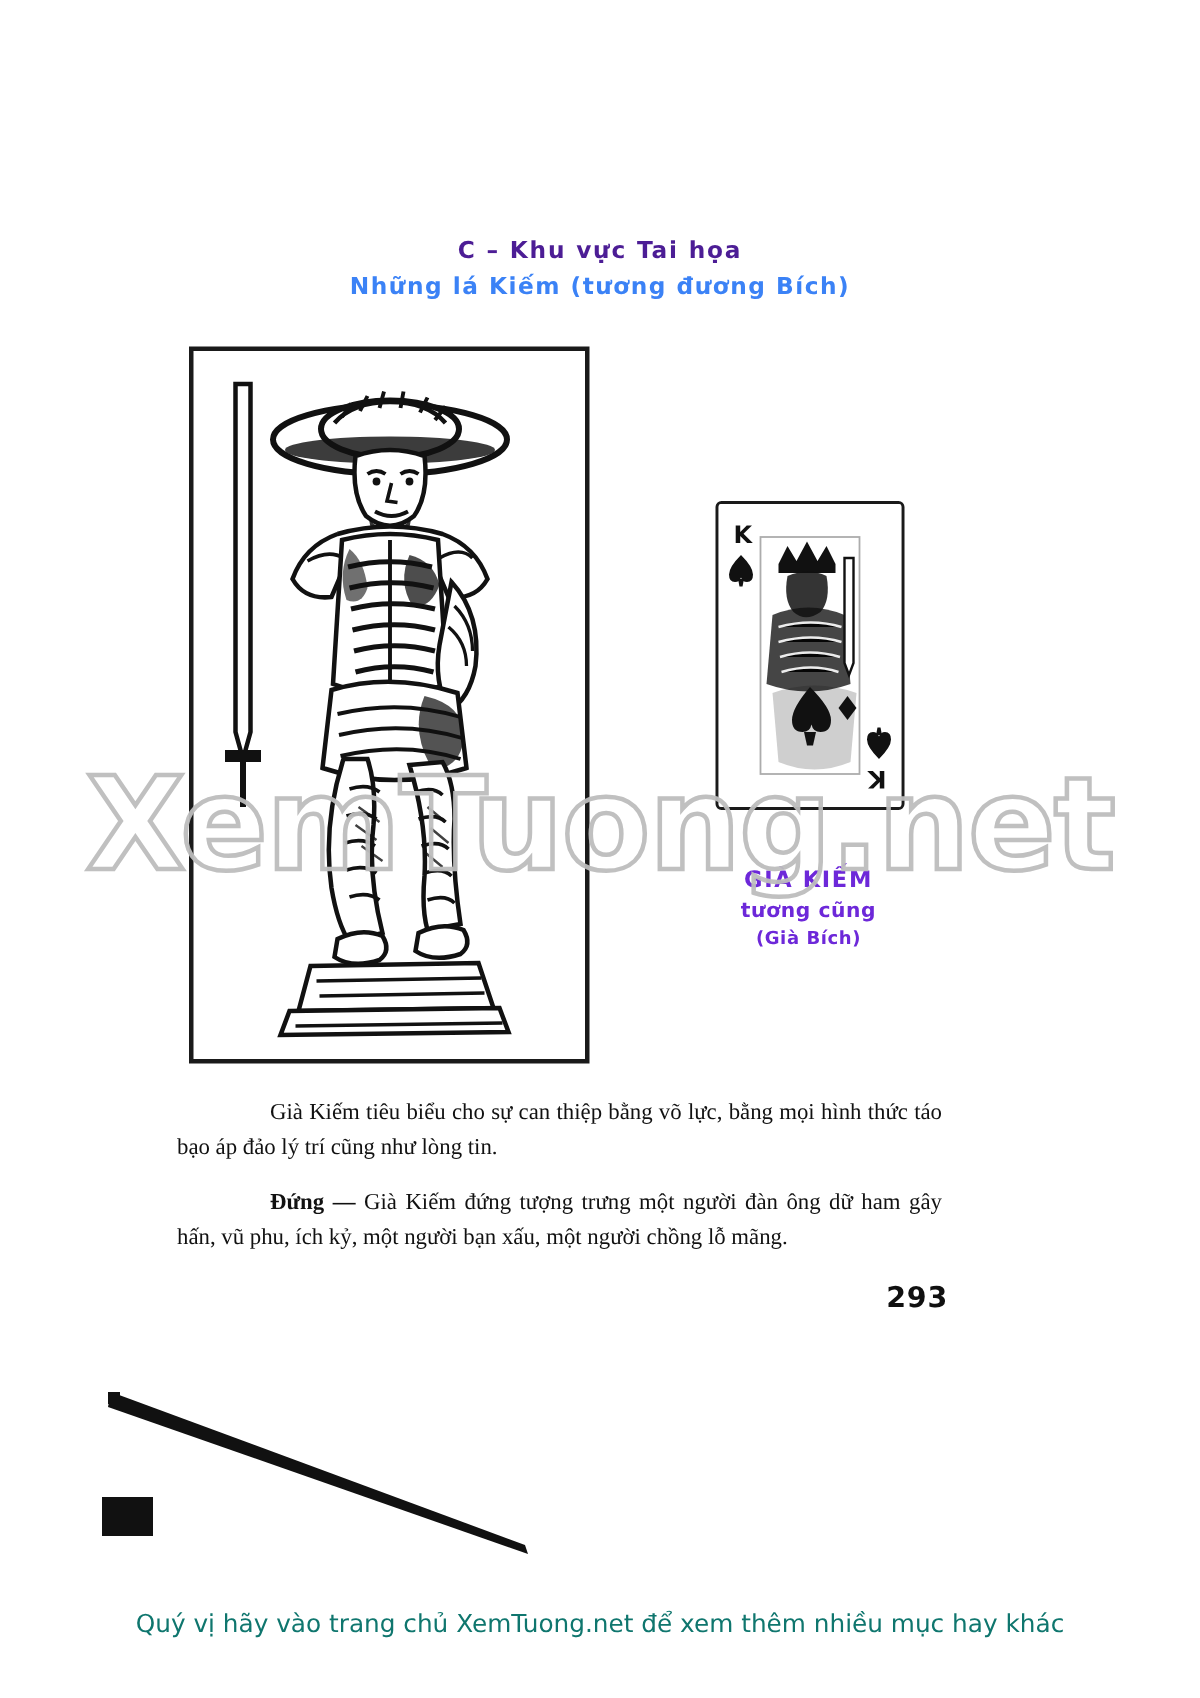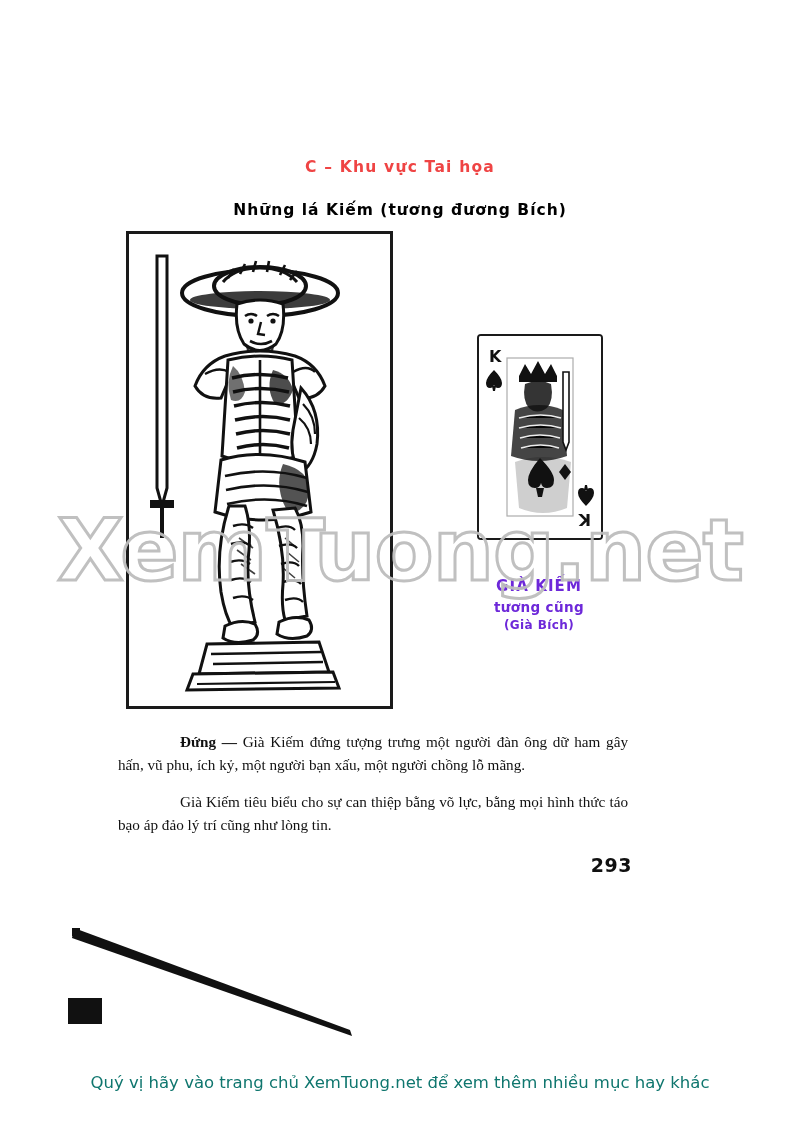--- a/index.html
+++ b/index.html
@@ -27,29 +27,29 @@
     top: 158px;
     left: 0;
     width: 100%;
     text-align: center;
   }
   .heading-1 {
     font-family: "DejaVu Sans", sans-serif;
     font-size: 15.5px;
     font-weight: 700;
     letter-spacing: 1.2px;
-    color: #ef4444;
-    margin-bottom: 25px;
+    color: #4c1d95;
+    margin-bottom: 6px;
   }
   .heading-2 {
     font-family: "DejaVu Sans", sans-serif;
     font-size: 15.5px;
     font-weight: 700;
     letter-spacing: 1.0px;
-    color: #000000;
+    color: #3b82f6;
   }
 
   
   .tarot-frame {
     position: absolute;
     left: 126px;
     top: 231px;
     width: 261px;
     height: 472px;
     border: 3px solid #1a1a1a;
@@ -292,22 +292,22 @@
     </svg>
   </div>
 
   <div class="card-caption">
     <div class="cap-title">GIÀ KIẾM</div>
     <div class="cap-sub">tương cũng</div>
     <div class="cap-sub2">(Già Bích)</div>
   </div>
 
   <div class="body-text">
+    <p class="indent">Già Kiếm  tiêu biểu  cho sự can thiệp bằng võ lực, bằng mọi hình thức táo bạo áp đảo lý trí cũng như lòng tin.</p>
     <p class="indent"><b>Đứng —</b><span> Già Kiếm đứng tượng trưng một người đàn ông dữ ham gây hấn, vũ phu, ích kỷ, một người bạn xấu, một người chồng lỗ mãng.</span></p>
-    <p class="indent">Già Kiếm  tiêu biểu  cho sự can thiệp bằng võ lực, bằng mọi hình thức táo bạo áp đảo lý trí cũng như lòng tin.</p>
   </div>
 
   <div class="page-number">293</div>
 
   <div class="watermark">XemTuong.net</div>
 
   <svg class="artifact" viewBox="0 0 300 125">
     <path d="M14 16 L290 118 L292 124 L12 26 Z" fill="#111"></path>
     <path d="M12 16 L20 16 L20 24 L12 24 Z" fill="#111"></path>
     <rect x="8" y="86" width="34" height="26" fill="#111"></rect>

